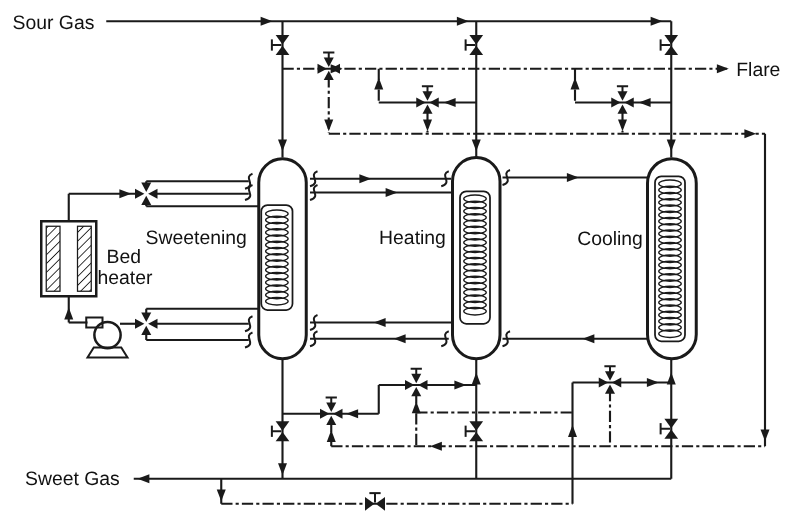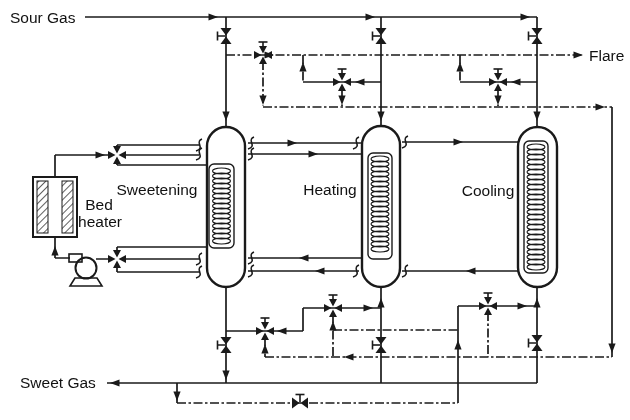--- a/index.html
+++ b/index.html
@@ -1,17 +1,17 @@
 <!DOCTYPE html>
 <html><head>
 <meta charset="utf-8">
 <style>
   html,body{margin:0;padding:0;background:#ffffff;}
   .stage{position:relative;width:630px;height:420px;background:#ffffff;overflow:hidden;
-         font-family:"Liberation Sans", sans-serif;border-radius:18px;}
+         font-family:"Liberation Sans", sans-serif;}
   svg{display:block;}
   .pipe{stroke:#1a1a1a;stroke-width:1.7;fill:none;}
   .dd{stroke-dasharray:9 2.5 2.5 2.5;}
   .vessel{stroke:#1a1a1a;stroke-width:2.4;fill:#ffffff;}
   .housing{stroke:#1a1a1a;stroke-width:1.4;fill:none;}
   .coil{stroke:#1a1a1a;stroke-width:1.05;fill:none;}
   .blk{fill:#1a1a1a;stroke:none;}
   .thin{stroke:#1a1a1a;stroke-width:1.6;fill:none;}
   .lbl{font-size:15.5px;fill:#111111;}
 </style>

